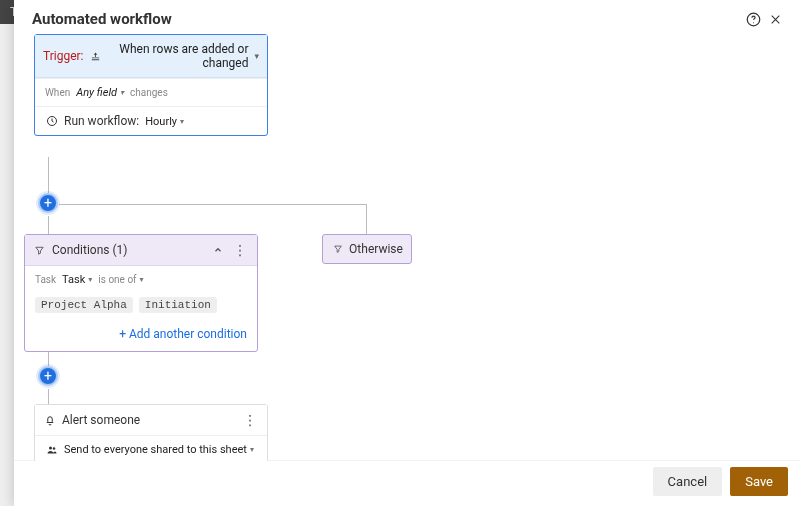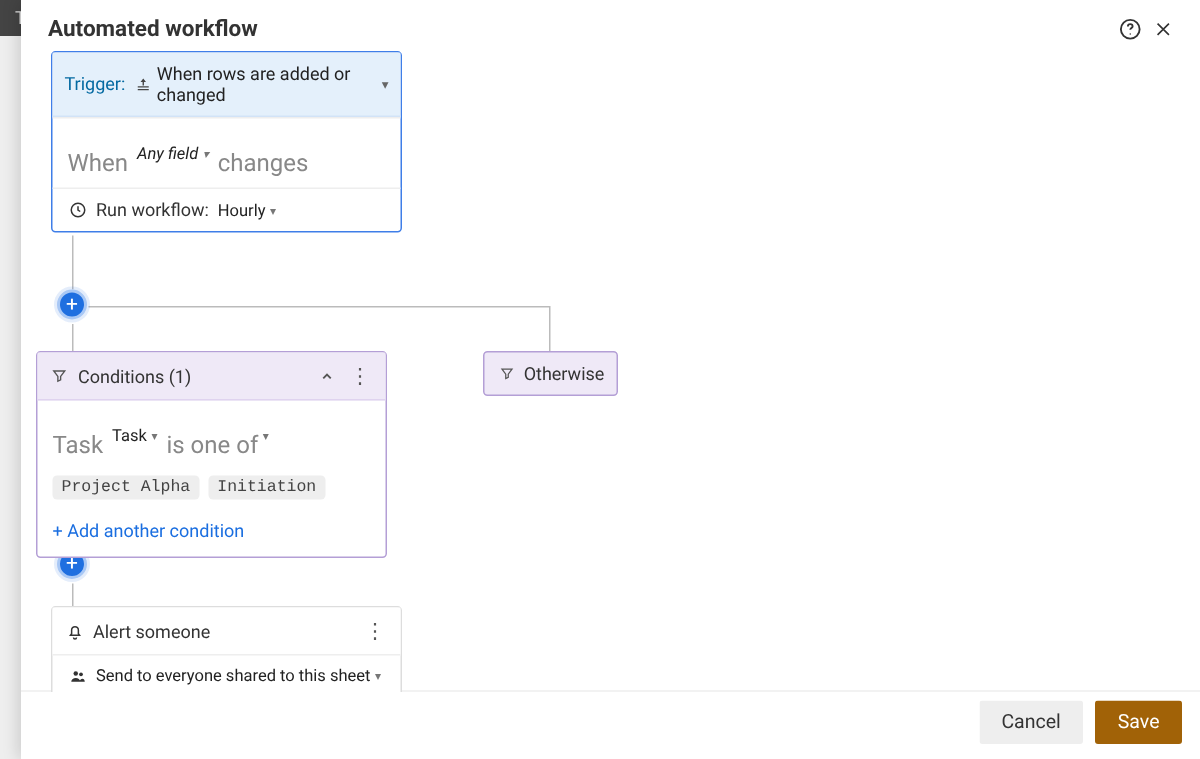--- a/index.html
+++ b/index.html
@@ -28,20 +28,21 @@
   .bg-btn-manage { background:#555; padding:2px 8px; border-radius:3px; font-size:11px; }
   .bg-btn-create { background:#2e6fdb; padding:2px 8px; border-radius:3px; font-size:11px; color:#fff; }
 
   .modal {
     position: absolute;
     top: 0; left: 14px; right: 0; bottom: 0;
     background: #fff;
     box-shadow: -2px 0 10px rgba(0,0,0,0.15);
     display: flex;
     flex-direction: column;
+    text-align: right;
   }
   .modal-header {
     display: flex;
     align-items: center;
     padding: 8px 14px 4px 18px;
   }
   .modal-title {
     font-weight: 700;
     font-size: 15px;
   }
@@ -67,33 +68,33 @@
   .block.trigger .block-head { background:#e4f0fb; border-bottom:1px solid #d2e3f7; }
   .block.cond  { border: 1px solid #b49fd6; }
   .block.cond .block-head { background:#efe9f7; border-bottom:1px solid #dfd3ef; }
 
   .block-head {
     display:flex; align-items:center;
     padding: 7px 8px;
     font-size: 12px;
     gap: 6px;
   }
-  .trig-label { color:#0369a1; }
+  .trig-label { color:#b91c1c; }
   .trig-type { display:flex; align-items:center; gap:4px; color:#222; font-size:12px; cursor:pointer; }
   .caret { font-size:9px; color:#666; margin-left:2px; }
 
   .block-row {
     display:flex; align-items:center;
     padding: 7px 10px;
     font-size: 12px;
     gap: 6px;
     border-top: 1px solid #eee;
   }
   .block-row:first-of-type { border-top:none; }
-  .muted { color:#888; font-size:16px;margin-top:13px; }
+  .muted { color:#888; font-size:10px; }
   .field-link { color:#222; font-size:11px; cursor:pointer; font-style:italic; display:inline-flex; align-items:center; }
   .small-caret { font-size:8px; color:#777; margin-left:3px; }
   .row-icon { width:13px; display:inline-flex; align-items:center; justify-content:center; }
 
   .collapse-btn { margin-left:auto; cursor:pointer; color:#555; font-size:11px; padding:0 2px; }
   .dots { cursor:pointer; color:#555; font-size:14px; padding:0 2px; }
 
   .chips { display:flex; gap:6px; padding: 4px 10px 8px 10px; flex-wrap:wrap;font-family:Liberation Mono, monospace; }
   .chip { background:#eee; border-radius:3px; padding:2px 6px; font-size:11px; color:#444; }
   .add-cond { color:#1a6ee0; font-size:12px; padding: 6px 10px 10px 10px; cursor:pointer; }

